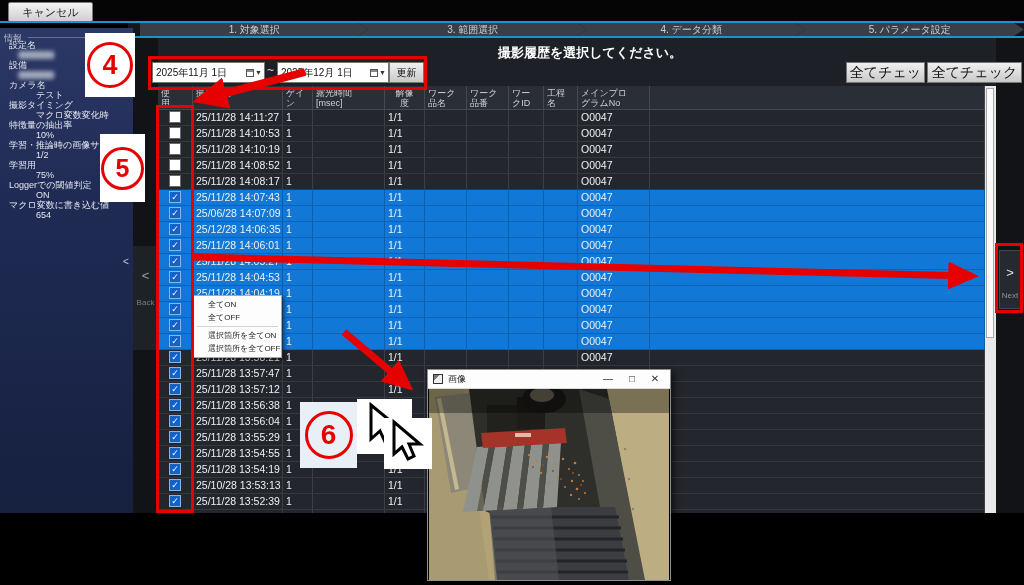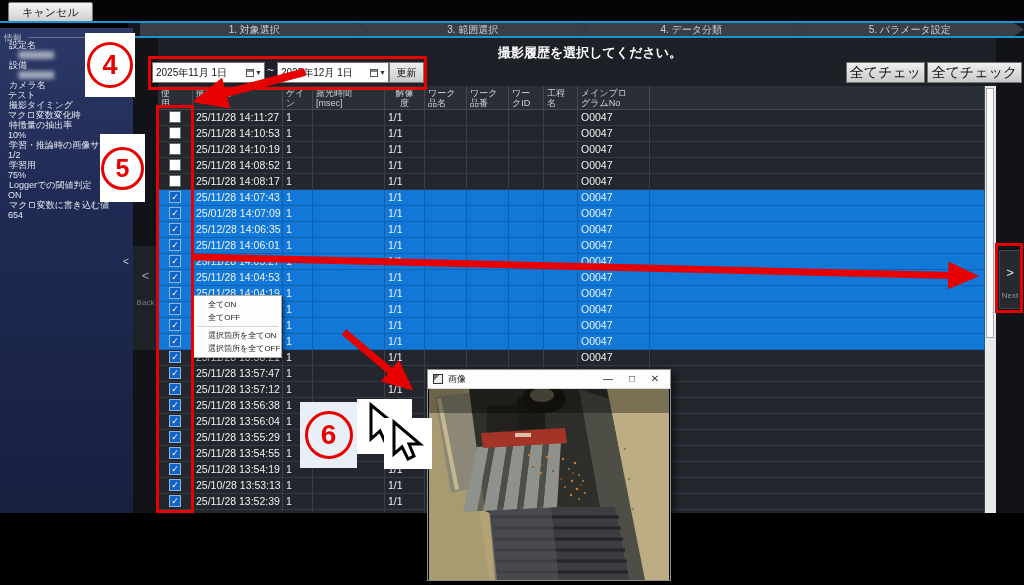--- a/index.html
+++ b/index.html
@@ -25,21 +25,21 @@
   .tab.active{background:#29abe2;color:#fff;}
 
   
   .sidebar{position:absolute;left:0;top:28px;width:133px;height:485px;
     background:linear-gradient(180deg,#2c3866 0%,#202b55 35%,#16203f 100%);
     color:#e4e7ef;font-size:9px;overflow:hidden;}
   .sb-head{position:absolute;left:4px;top:4px;color:#b9bdc9;}
   .sb-line{position:absolute;left:28px;top:9px;right:3px;height:1px;background:#6a7188;}
   .sb-items{position:absolute;left:0;top:12px;right:0;}
   .sb-label{padding-left:9px;height:10px;line-height:10px;white-space:nowrap;}
-  .sb-value{padding-left:8px;height:10px;line-height:10px;white-space:nowrap;}
+  .sb-value{padding-left:36px;height:10px;line-height:10px;white-space:nowrap;}
   .sb-blur{margin:1px 0 1px 18px;width:36px;height:8px;border-radius:2px;
     background:repeating-linear-gradient(90deg,#8e96ad 0 3px,#b7bdcc 3px 6px);filter:blur(2px);}
   .sb-collapse{position:absolute;left:123px;top:256px;color:#c8ccd4;font-size:10px;}
 
   
   .main-bg{position:absolute;left:133px;top:38px;width:891px;height:475px;background:#1d2127;}
   .back-strip{position:absolute;left:133px;top:38px;width:25px;height:475px;background:#111317;}
   .back-btn{position:absolute;left:133px;top:246px;width:25px;height:104px;background:#1e2126;}
   .back-chev{position:absolute;left:0;top:22px;width:25px;text-align:center;color:#9aa0a8;font-size:13px;}
   .back-label{position:absolute;left:0;top:52px;width:25px;text-align:center;color:#787e86;font-size:8px;}
@@ -304,21 +304,21 @@
           <div class="td" style="width: 42px;"></div>
           <div class="td" style="width: 35px;"></div>
           <div class="td" style="width: 34px;"></div>
           <div class="td" style="width: 72px;">O0047</div>
           <div class="td" style="width: 335px;"></div>
         </div>
         <div class="trow sel">
           <div class="td" style="width: 35px;">
             <div class="cb on">✓</div>
           </div>
-          <div class="td" style="width: 90px;">25/01/28 14:07:09</div>
+          <div class="td" style="width: 90px;">25/06/28 14:07:09</div>
           <div class="td" style="width: 30px;">1</div>
           <div class="td" style="width: 72px;"></div>
           <div class="td" style="width: 40px;">1/1</div>
           <div class="td" style="width: 42px;"></div>
           <div class="td" style="width: 42px;"></div>
           <div class="td" style="width: 35px;"></div>
           <div class="td" style="width: 34px;"></div>
           <div class="td" style="width: 72px;">O0047</div>
           <div class="td" style="width: 335px;"></div>
         </div>

